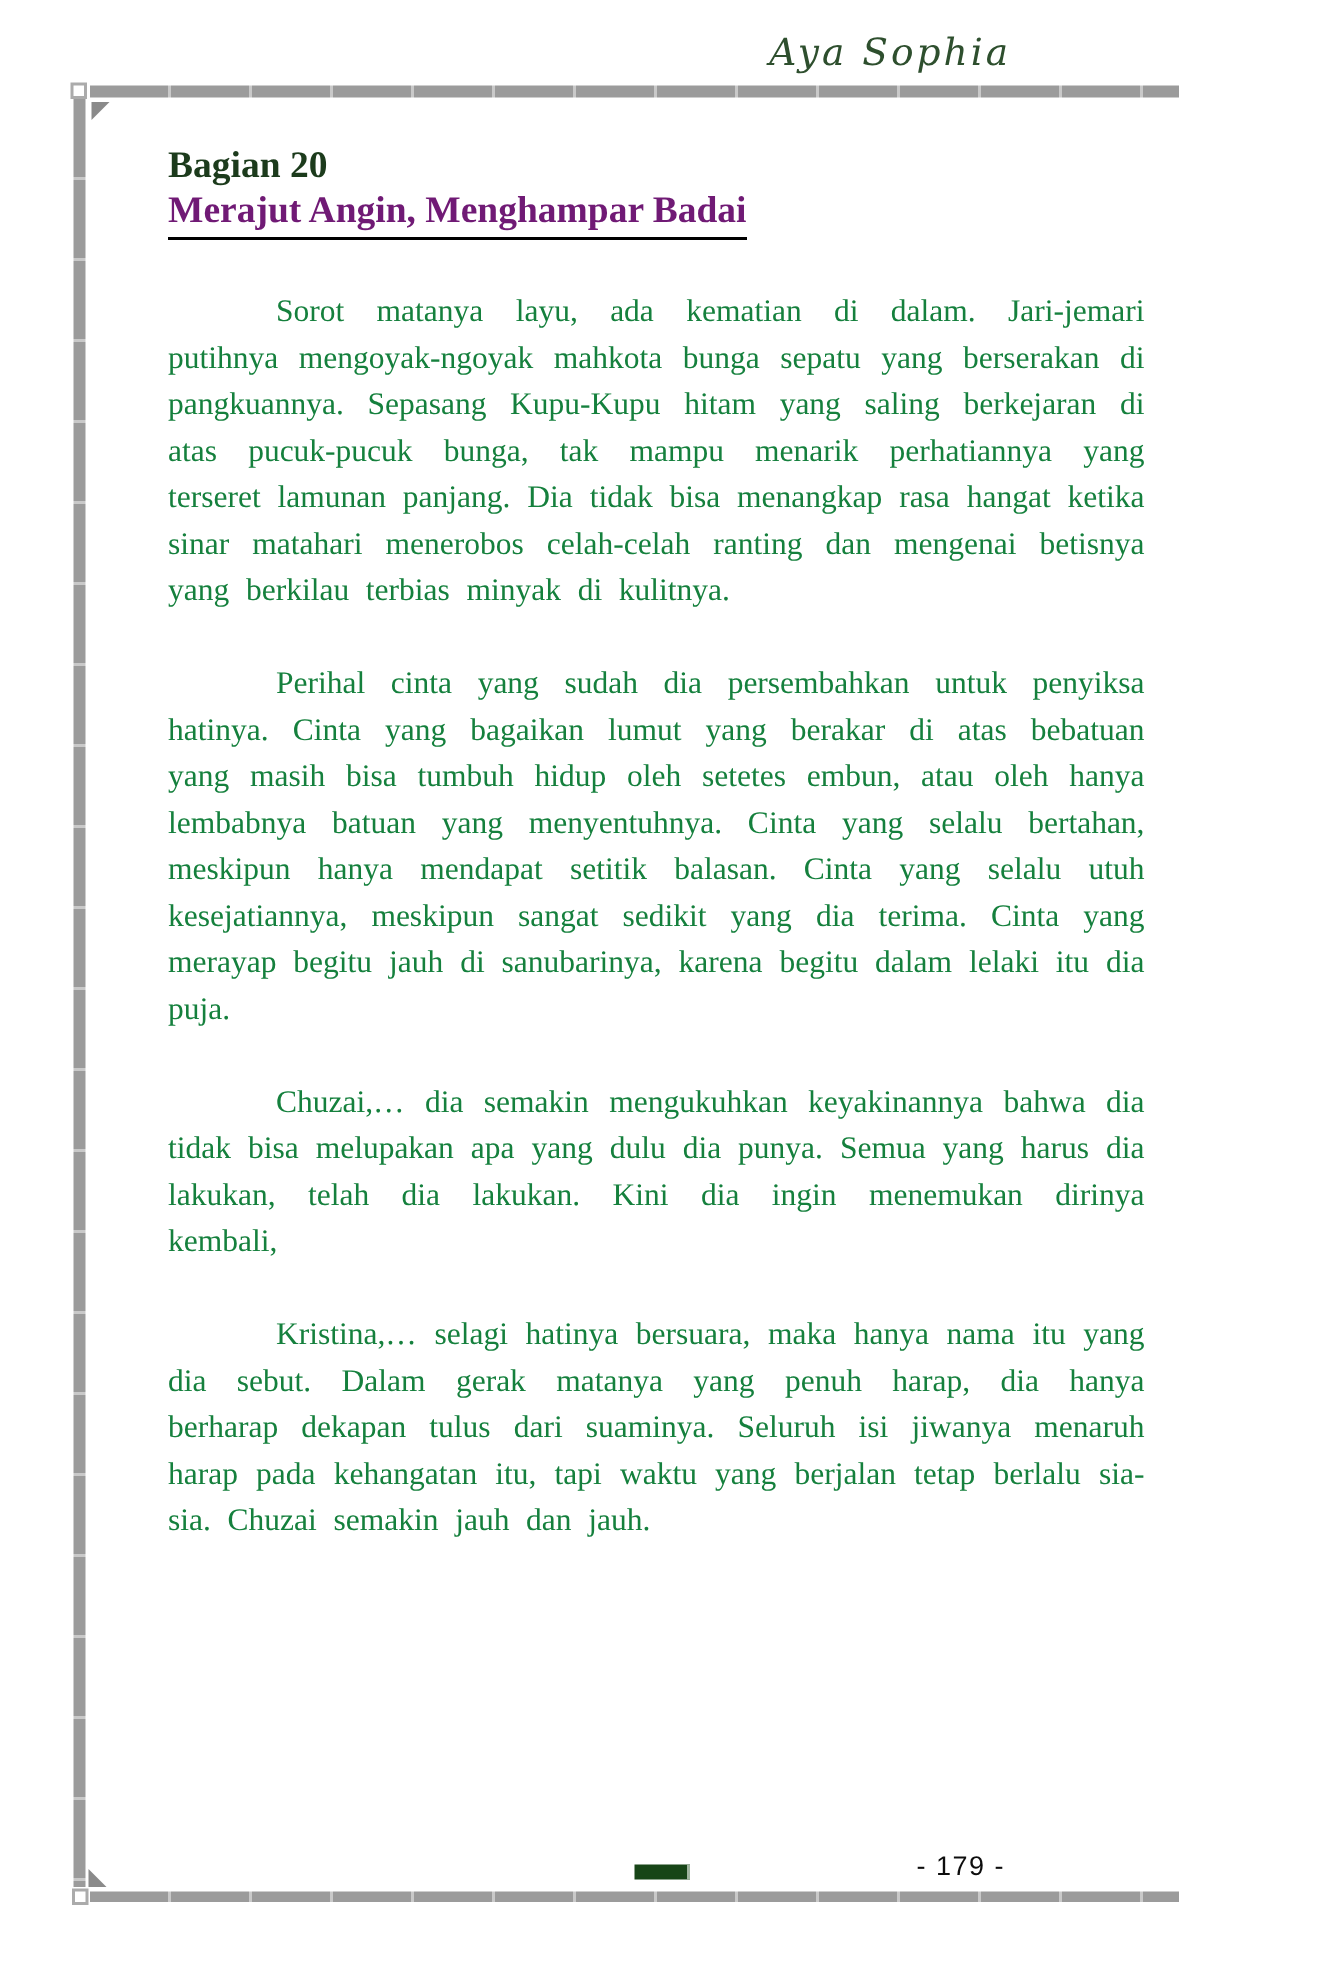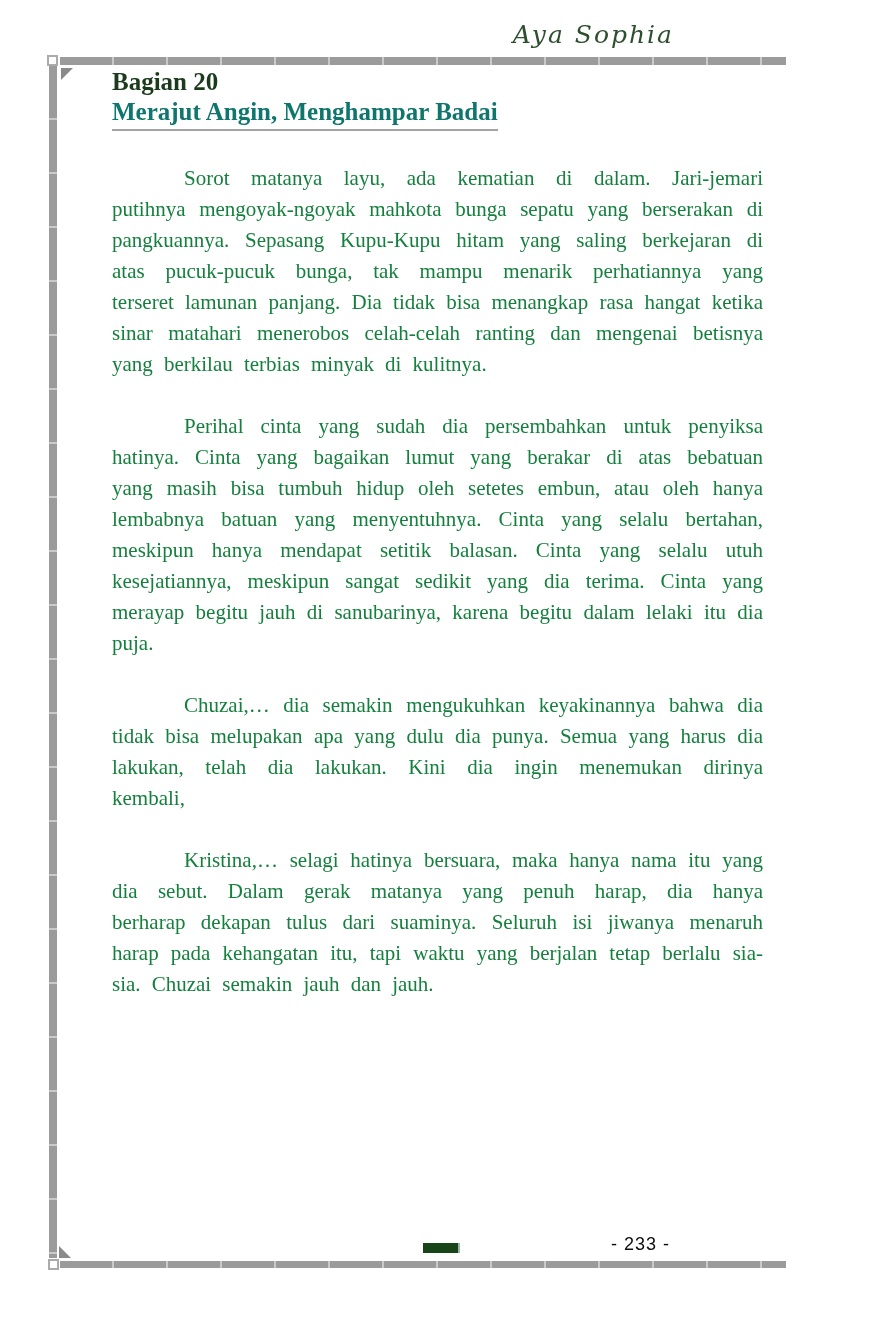--- a/index.html
+++ b/index.html
@@ -56,37 +56,37 @@
   .tri { position: absolute; width: 0; height: 0; }
   .tri-tl { left: 61px;  top: 68px;   border-top: 12px solid #8a8a8a;    border-right: 12px solid transparent; }
   .tri-tr { left: 804px; top: 67px;   border-top: 12px solid #8a8a8a;    border-left: 12px solid transparent; }
   .tri-bl { left: 59px;  top: 1246px; border-bottom: 12px solid #8a8a8a; border-right: 12px solid transparent; }
   .tri-br { left: 805px; top: 1244px; border-bottom: 12px solid #8a8a8a; border-left: 12px solid transparent; }
 
   
   .content {
     position: absolute;
     left: 112px;
-    top: 67px;
+    top: 96px;
     width: 651px;
   }
   .chapter-label {
     font-size: 25px;
     font-weight: bold;
     color: #1c3b1c;
     line-height: 30px;
   }
   .chapter-title-row { margin-bottom: 32px; }
   .chapter-title {
     display: inline-block;
     font-size: 25px;
     font-weight: bold;
-    color: #0f766e;
+    color: #701a75;
     line-height: 30px;
-    border-bottom: 2px solid #a3a3a3;
+    border-bottom: 2px solid #000000;
     padding-bottom: 2px;
   }
   .body-text p {
     font-size: 21px;
     line-height: 31px;
     color: #15803d;
     text-align: justify;
     text-indent: 72px;
     word-spacing: 0.28em;
     margin: 0 0 31px 0;
@@ -152,15 +152,15 @@
       <p>
         <span>Chuzai,… dia semakin mengukuhkan keyakinannya bahwa dia tidak bisa melupakan apa yang dulu dia punya. Semua yang harus dia lakukan, telah dia lakukan. Kini dia ingin menemukan dirinya kembali,</span>
       </p>
       <p>
         <span>Kristina,… selagi hatinya bersuara, maka hanya nama itu yang dia sebut. Dalam gerak matanya yang penuh harap, dia hanya berharap dekapan tulus dari suaminya. Seluruh isi jiwanya menaruh harap pada kehangatan itu, tapi waktu yang berjalan tetap berlalu sia-sia. Chuzai semakin jauh dan jauh.</span>
       </p>
     </div>
   </div>
 
   <div class="footer-accent"></div>
-  <div class="page-number">- 233 -</div>
+  <div class="page-number">- 179 -</div>
 
 </div>
 
 </body></html>

